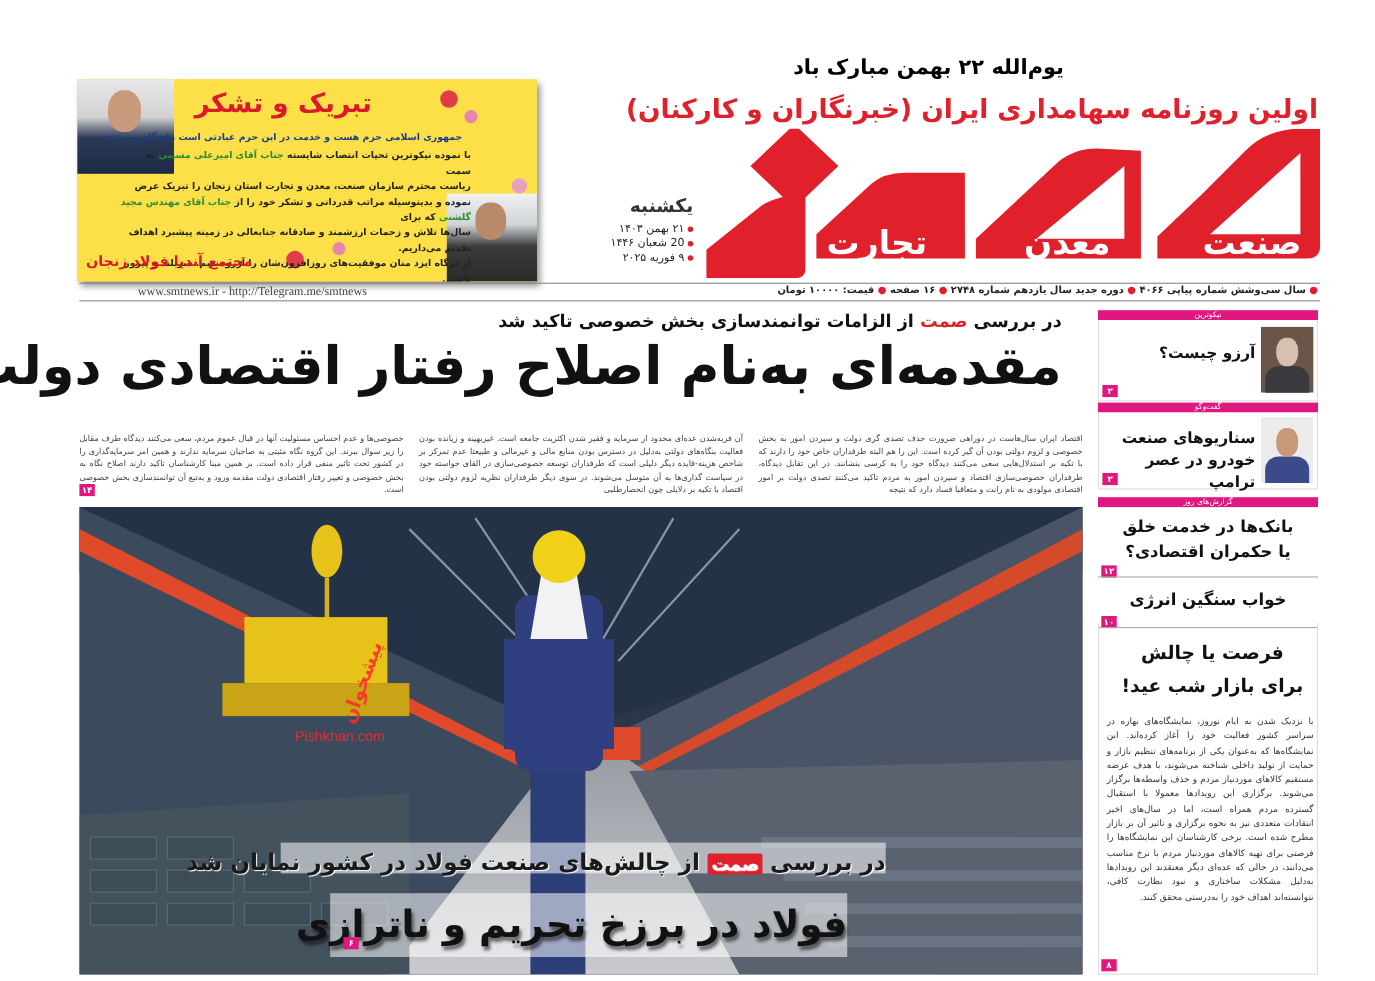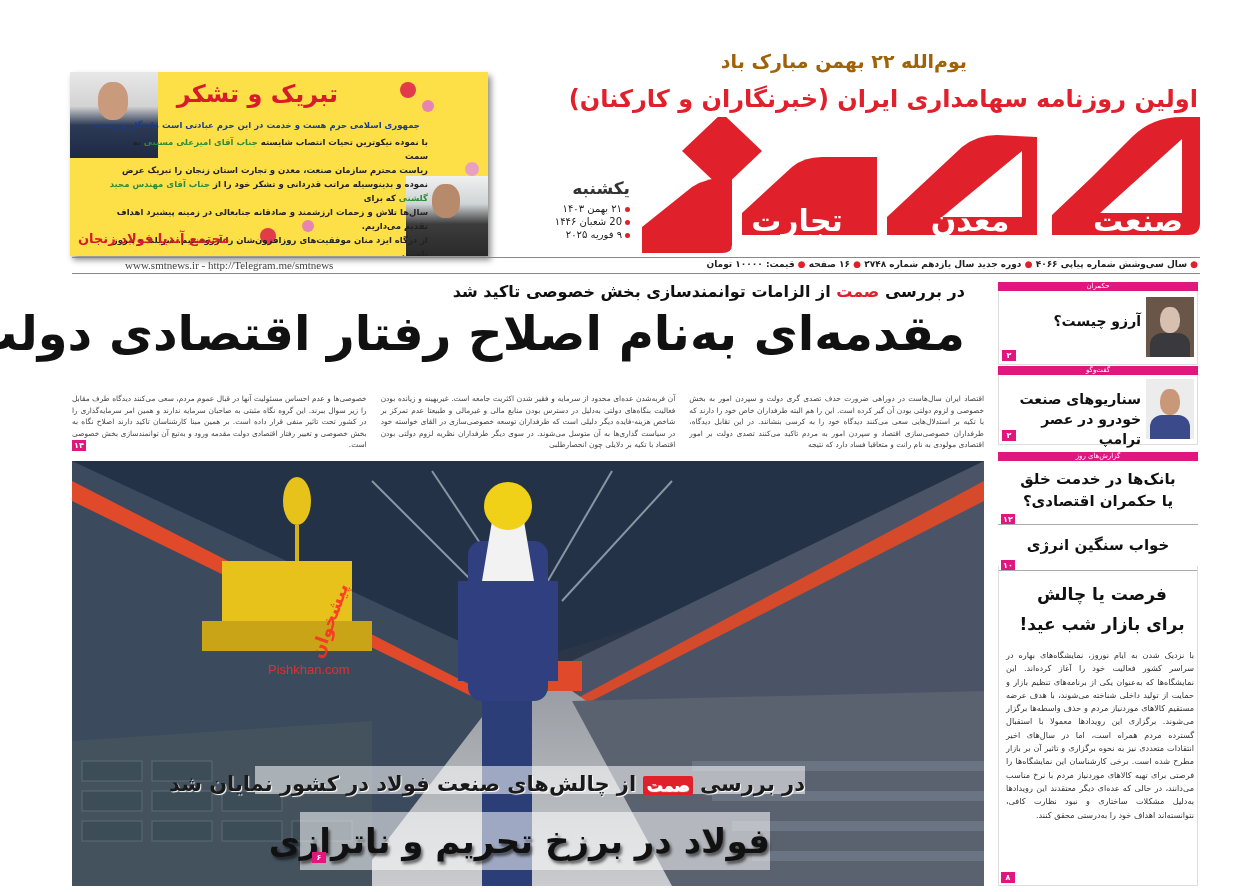--- a/index.html
+++ b/index.html
@@ -1,21 +1,21 @@
 <!DOCTYPE html>
 <html><head>
 <meta charset="utf-8">
 <style>
   * { box-sizing: border-box; margin: 0; padding: 0; }
   html, body { width: 1250px; height: 892px; background: #ffffff; overflow: hidden; }
   body { position: relative; font-family: "DejaVu Sans", sans-serif; color: #111; direction: rtl; }
 
   
   .masthead { position: absolute; left: 0; top: 0; width: 1250px; height: 262px; }
-  .tagline-green { position: absolute; right: 283px; top: 50px; color: #a16207; font-size: 19px; font-weight: bold; }
+  .tagline-green { position: absolute; right: 283px; top: 50px; color: #000000; font-size: 19px; font-weight: bold; }
   .tagline-red { position: absolute; right: 52px; top: 85px; color: #e0202a; font-size: 24px; font-weight: bold; white-space: nowrap; }
   .logo { position: absolute; left: 492px; top: 117px; width: 708px; height: 136px; }
   .logo svg { width: 100%; height: 100%; display: block; }
   .date-block { position: absolute; left: 510px; top: 178px; width: 120px; text-align: right; }
   .weekday { font-size: 17px; color: #333; font-weight: bold; margin-bottom: 4px; }
   .date-line { font-size: 10px; color: #222; line-height: 13px; white-space: nowrap; }
   .date-line .dot { display: inline-block; width: 5px; height: 5px; background: #e0202a; border-radius: 50%; margin-left: 3px; vertical-align: middle; }
 
   
   .ad { position: absolute; left: 70px; top: 72px; width: 418px; height: 184px; background: #fde047; box-shadow: 3px 4px 6px rgba(0,0,0,0.45); overflow: hidden; }
@@ -214,21 +214,21 @@
 <div class="watermark-fa">پیشخوان</div>
 <div class="watermark">Pishkhan.com</div>
 <div class="cap-kicker">
   <span>در بررسی</span> <span class="brand">صمت</span> <span>از چالش‌های صنعت فولاد در کشور نمایان شد</span>
 </div>
 <div class="cap-title">فولاد در برزخ تحریم و ناترازی</div>
 <div class="page-tag" style="left:312px;top:852px;">۶</div>
 
 <div class="sidebar">
 
-  <div class="sec-bar" style="top:0;">حکمران</div>
+  <div class="sec-bar" style="top:0;">نیکوترین</div>
   <div class="card" style="top:9px;height:74px;">
     <div class="card-title" style="top:20px;">آرزو چیست؟</div>
     <div class="portrait" style="top:6px;">
       <div class="bg" style="background:#6a5648;"></div>
       <div class="body" style="background:#3a3a3e;"></div>
       <div class="face" style="background:#d8c0b0;"></div>
     </div>
     <div class="page-tag" style="left:3px;bottom:3px;">۲</div>
   </div>
 

